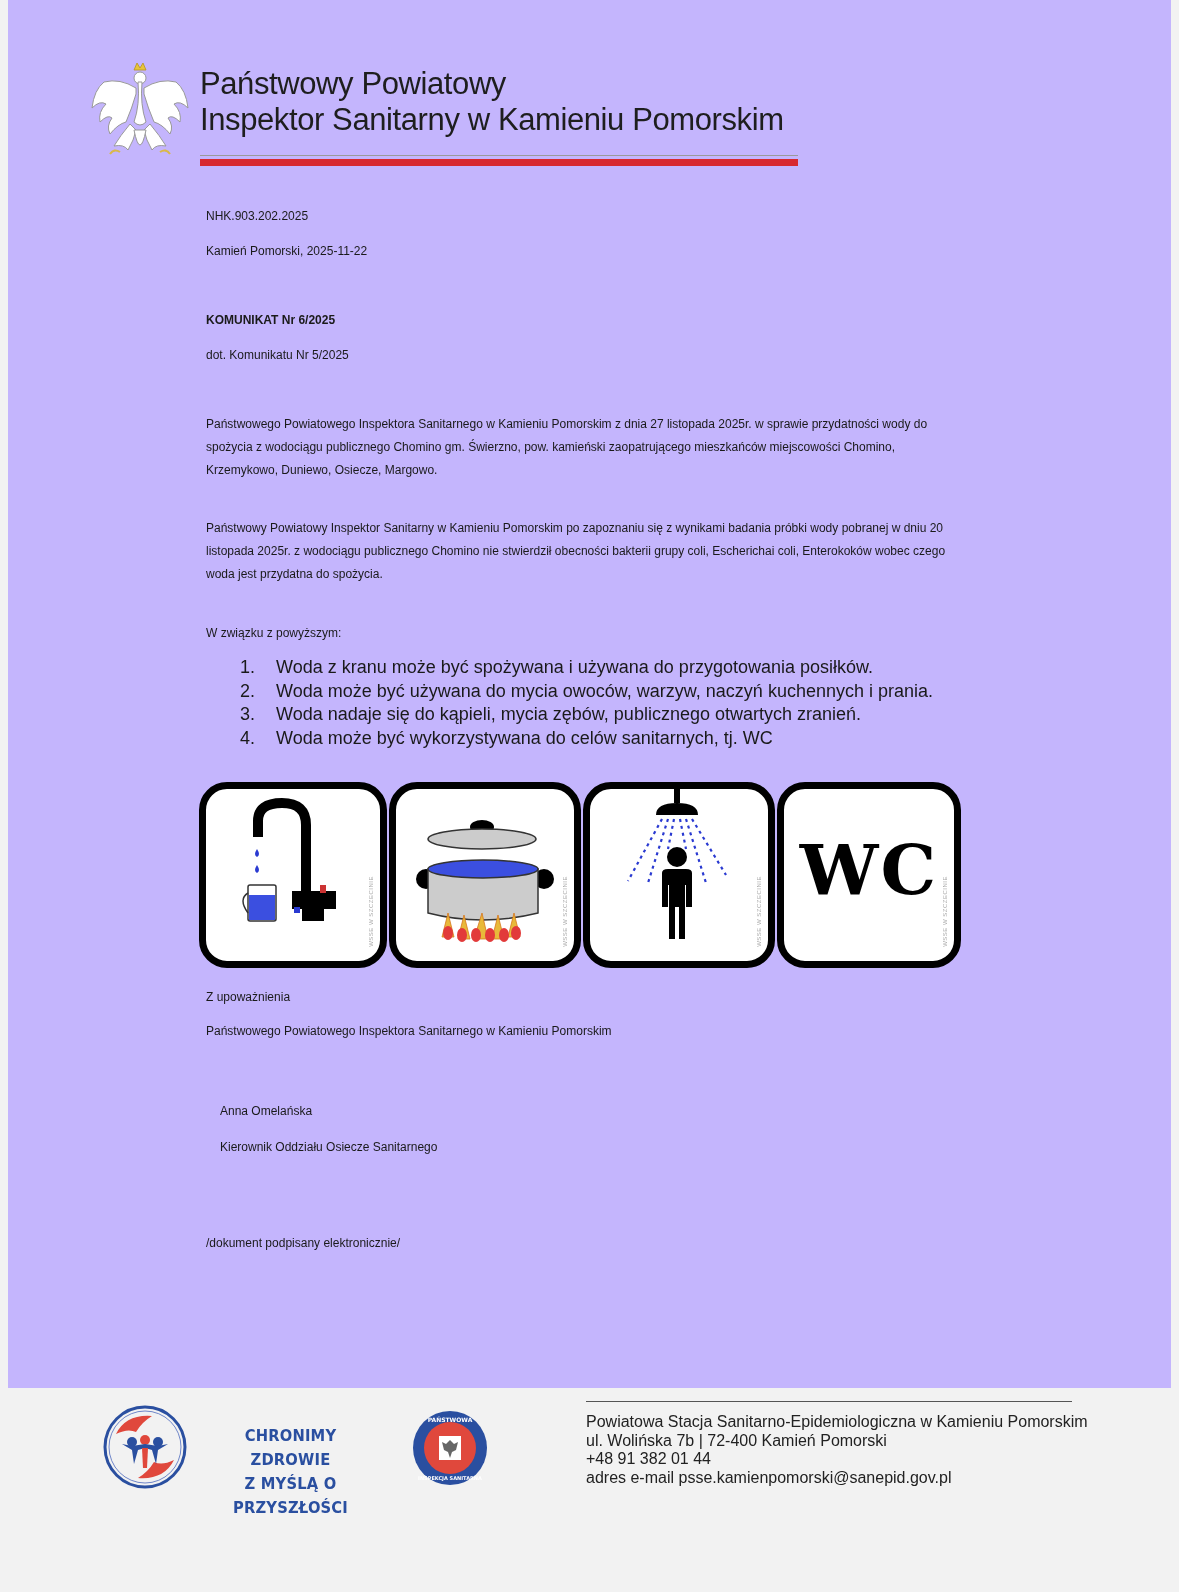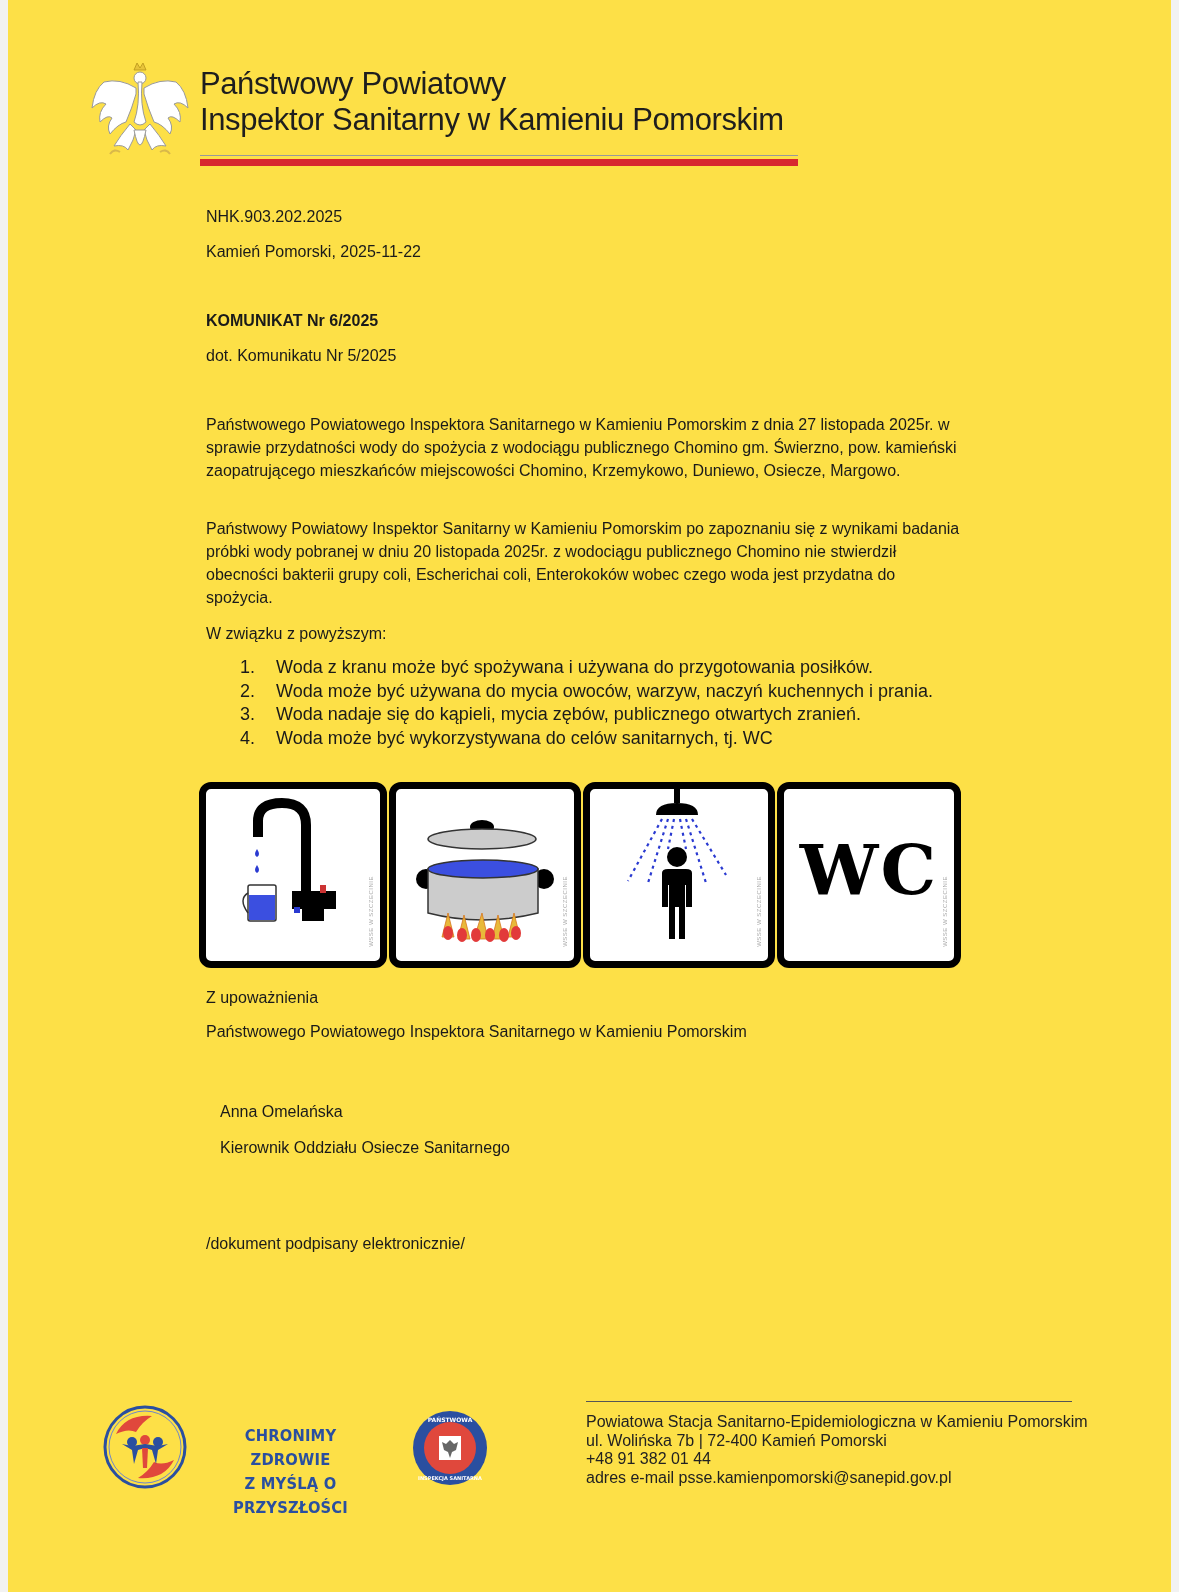--- a/index.html
+++ b/index.html
@@ -1,42 +1,42 @@
 <!DOCTYPE html>
 <html><head>
 <meta charset="utf-8">
 <style>
   * { box-sizing: border-box; margin: 0; padding: 0; }
   html, body { width: 1179px; height: 1592px; background: #f2f2f2; overflow: hidden; }
   body { font-family: "Liberation Sans", sans-serif; color: #1a1a1a; position: relative; }
   .page {
-    position: absolute; left: 8px; top: 0; width: 1163px; height: 1592px;
-    background: #fde047;
+    position: absolute; left: 8px; top: 0; width: 1163px; height: 1388px;
+    background: #c4b5fd;
   }
   
   .eagle { position: absolute; left: 82px; top: 60px; width: 100px; height: 108px; }
   .header-title {
     position: absolute; left: 192px; top: 66px;
     font-size: 31px; line-height: 36px; color: #1e1e1e; letter-spacing: -0.4px;
   }
   .rule-gray { position: absolute; left: 192px; top: 155px; width: 598px; height: 1px; background: #9a9a9a; }
   .rule-red  { position: absolute; left: 192px; top: 159px; width: 598px; height: 7px; background: #d7282f; }
 
-  .txt { position: absolute; left: 198px; font-size: 16px; line-height: 23px; color: #1a1a1a; }
+  .txt { position: absolute; left: 198px; font-size: 12px; line-height: 23px; color: #1a1a1a; }
   .bold { font-weight: bold; }
   .italic { }
   .para { width: 760px; }
 
   ol.points { position: absolute; left: 232px; top: 656px; list-style: none; font-size: 18px; line-height: 23.5px; }
   ol.points li { display: flex; }
   ol.points .num { width: 36px; }
 
   
   .picto {
-    position: absolute; top: 782px; height: 186px; border: 7px solid #000; border-radius: 12px; background: #fff;
+    position: absolute; top: 782px; height: 186px; border: 7px solid #000; border-radius: 28px; background: #fff;
     overflow: hidden;
   }
   .picto svg { position: absolute; left: 0; top: 0; }
   .watermark {
     position: absolute; right: 6px; bottom: 14px; writing-mode: vertical-rl; transform: rotate(180deg);
     font-size: 6px; color: #aaaaaa; letter-spacing: 0.5px;
   }
 
   
   .footer-logo1 { position: absolute; left: 94px; top: 1404px; width: 86px; height: 86px; }

